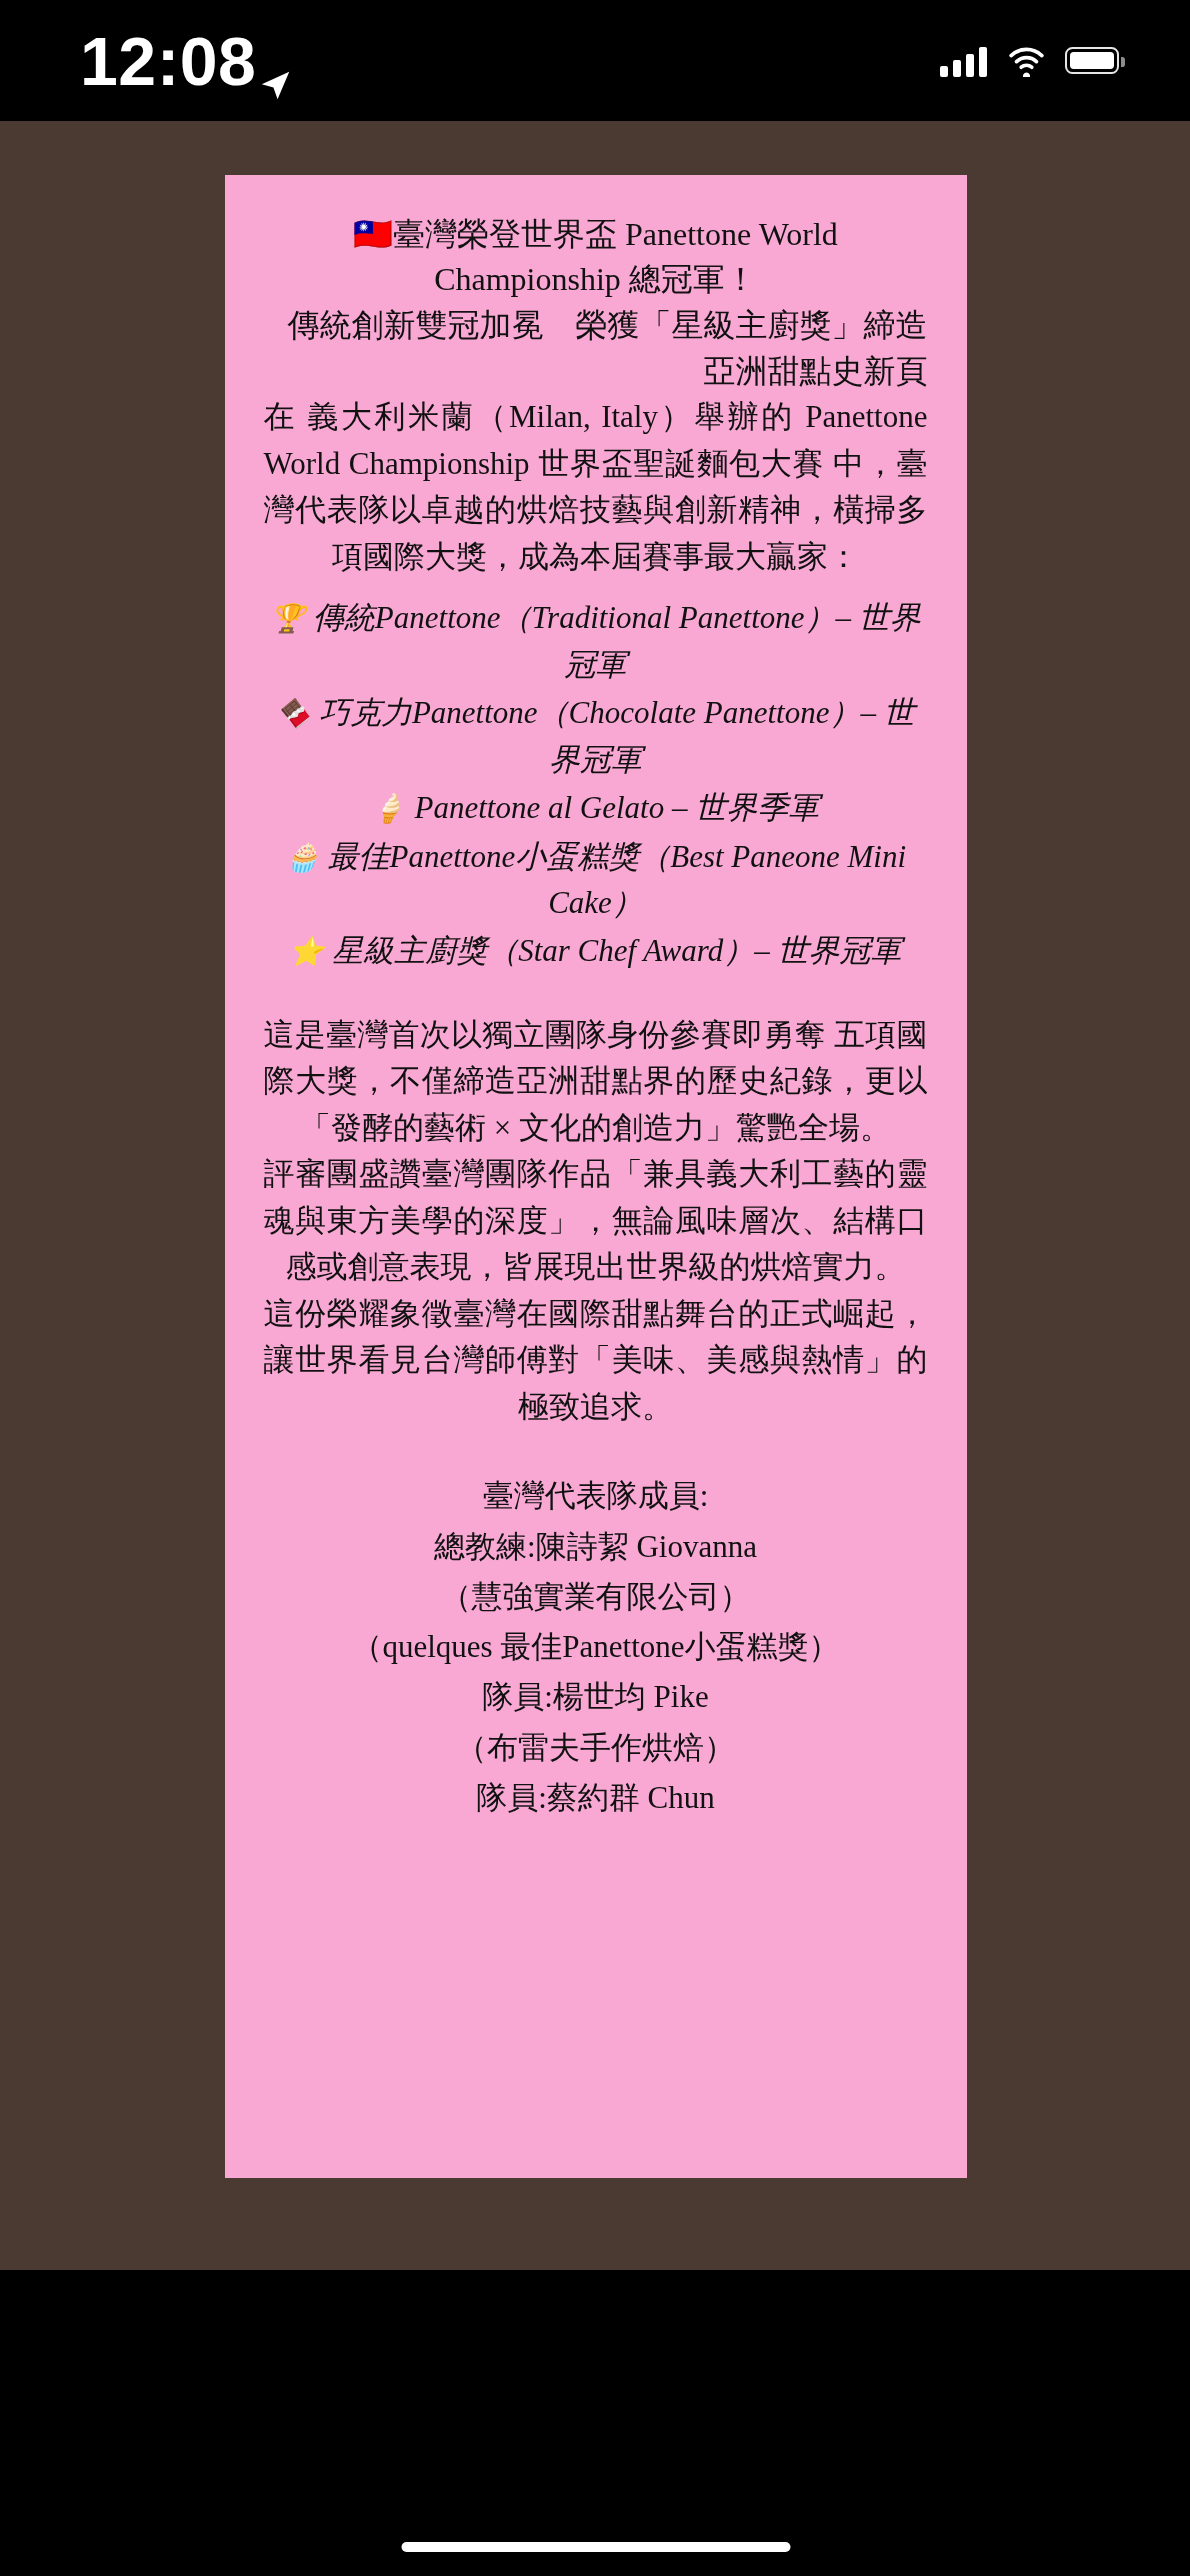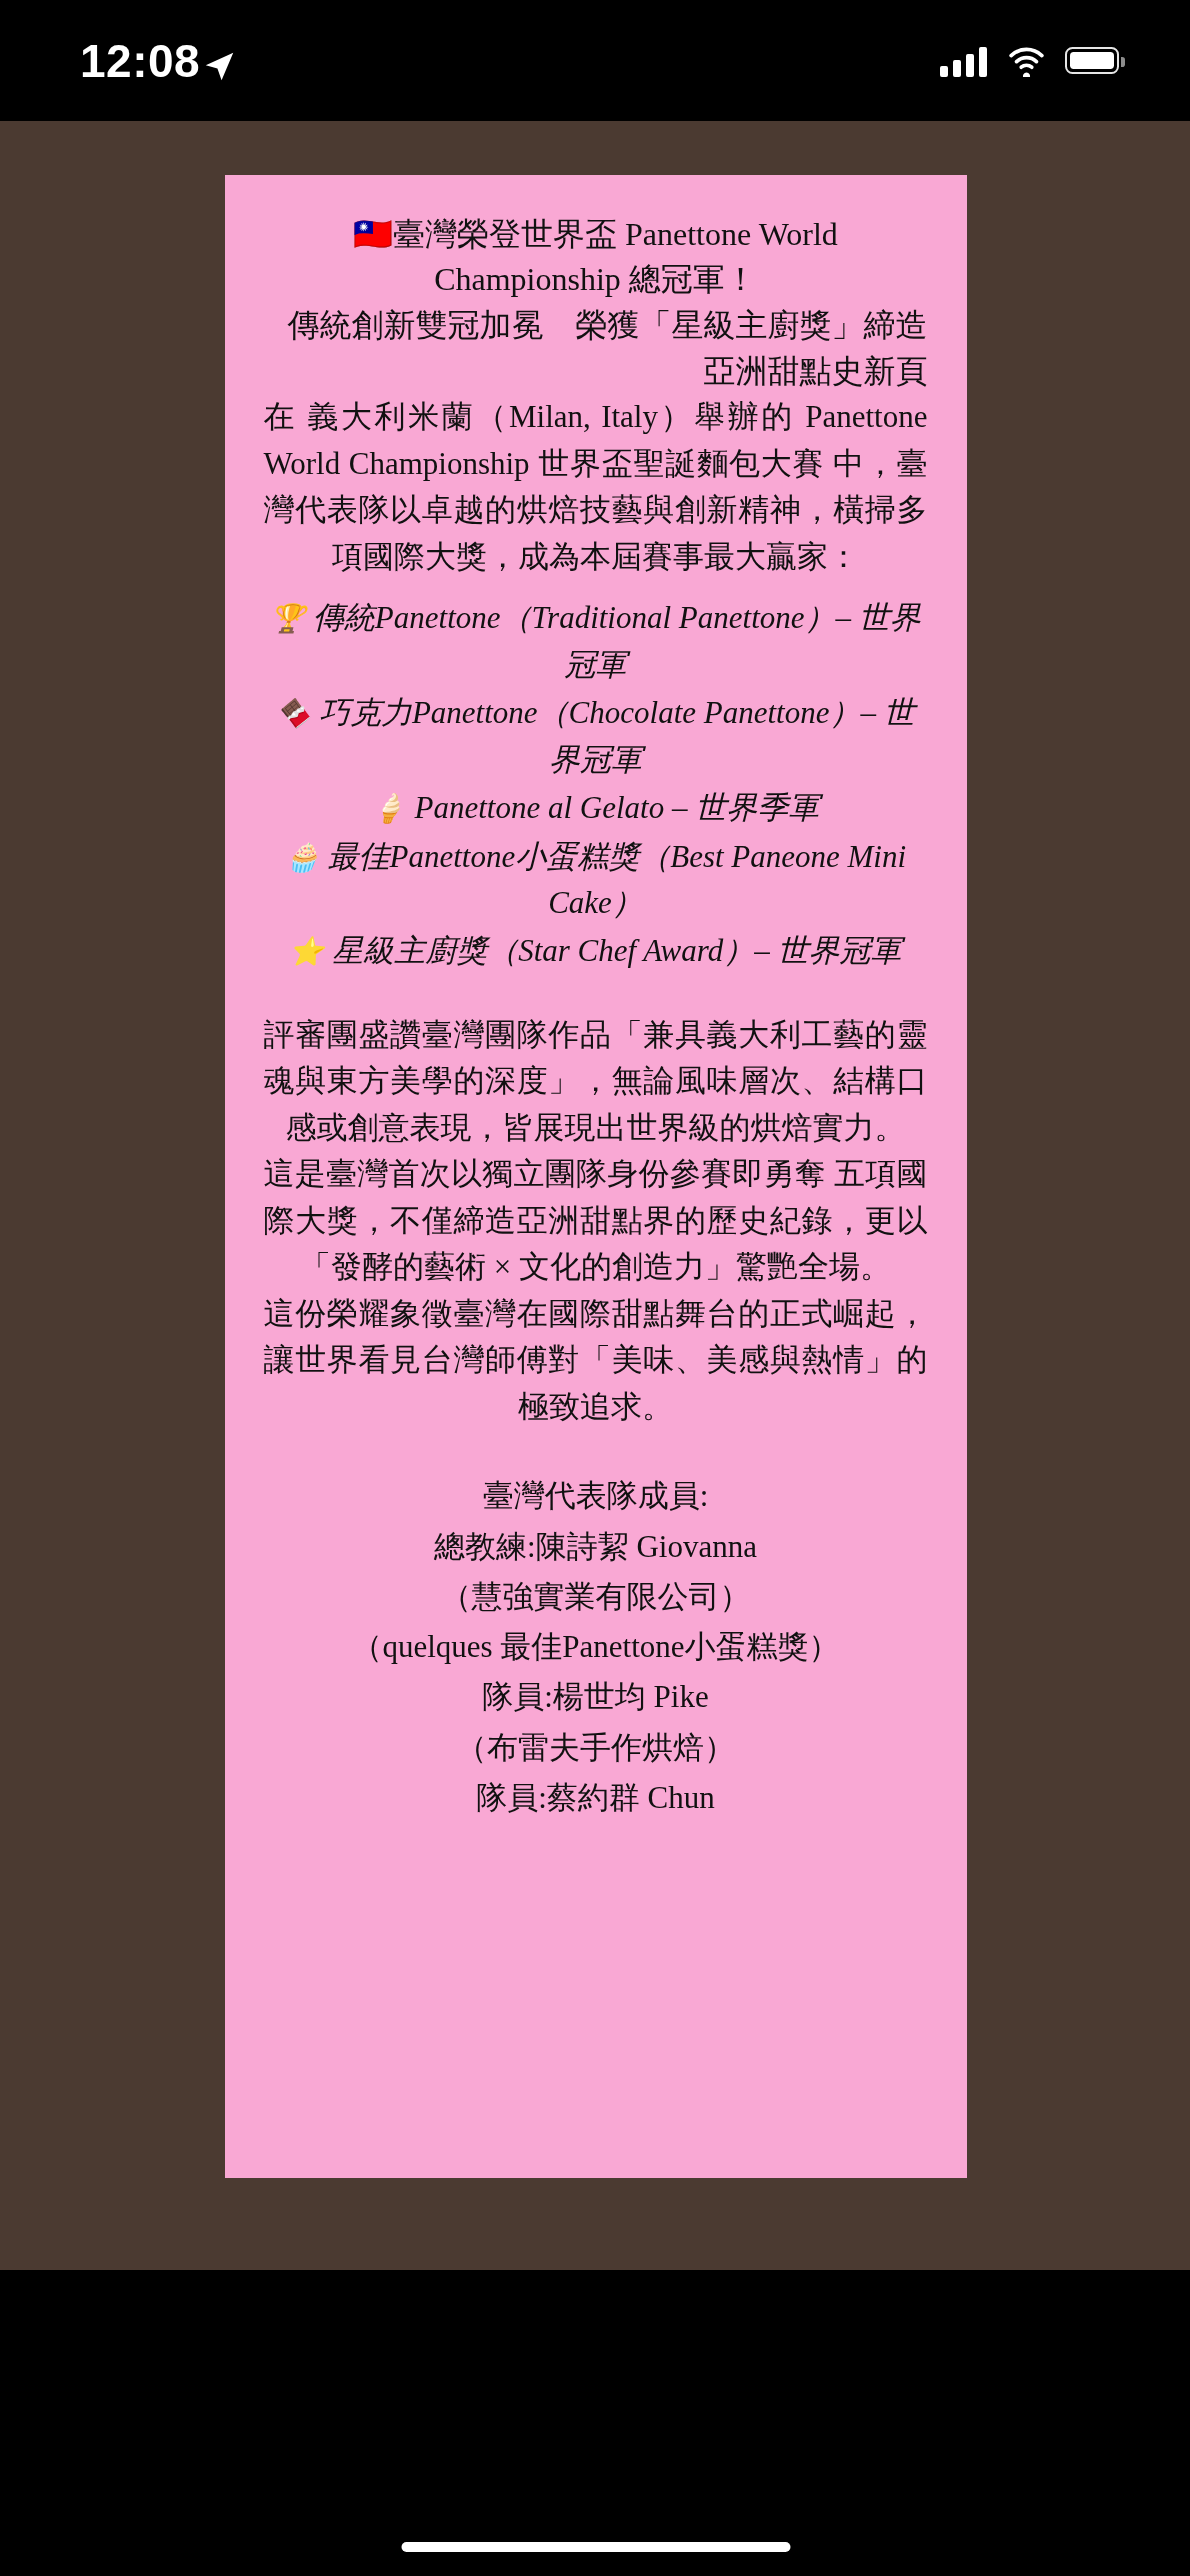--- a/index.html
+++ b/index.html
@@ -27,21 +27,21 @@
     height: 121px;
     flex: 0 0 121px;
     display: flex;
     align-items: center;
     justify-content: space-between;
     padding: 0 72px 0 80px;
     color: #ffffff;
   }
 
   .status-time {
-    font-size: 46px;
+    font-size: 68px;
     font-weight: bold;
     letter-spacing: 0.5px;
     line-height: 1;
     display: flex;
     align-items: center;
     gap: 3px;
   }
 
   .loc-arrow {
     display: inline-block;
@@ -250,22 +250,22 @@
         <li>
           <span class="emoji">🧁</span>
           <span>最佳Panettone小蛋糕獎（Best Paneone Mini Cake）</span>
         </li>
         <li>
           <span class="emoji">⭐</span>
           <span>星級主廚獎（Star Chef Award）– 世界冠軍</span>
         </li>
       </ul>
 
+      <p class="body-para">這是臺灣首次以獨立團隊身份參賽即勇奪 五項國際大獎，不僅締造亞洲甜點界的歷史紀錄，更以「發酵的藝術 × 文化的創造力」驚艷全場。</p>
       <p class="body-para">評審團盛讚臺灣團隊作品「兼具義大利工藝的靈魂與東方美學的深度」，無論風味層次、結構口感或創意表現，皆展現出世界級的烘焙實力。</p>
-      <p class="body-para">這是臺灣首次以獨立團隊身份參賽即勇奪 五項國際大獎，不僅締造亞洲甜點界的歷史紀錄，更以「發酵的藝術 × 文化的創造力」驚艷全場。</p>
       <p class="body-para">這份榮耀象徵臺灣在國際甜點舞台的正式崛起，讓世界看見台灣師傅對「美味、美感與熱情」的極致追求。</p>
 
       <div class="team">
         <p>臺灣代表隊成員:</p>
         <p>總教練:陳詩絜 Giovanna</p>
         <p>（慧強實業有限公司）</p>
         <p>（quelques 最佳Panettone小蛋糕獎）</p>
         <p>隊員:楊世均 Pike</p>
         <p>（布雷夫手作烘焙）</p>
         <p>隊員:蔡約群 Chun</p>

